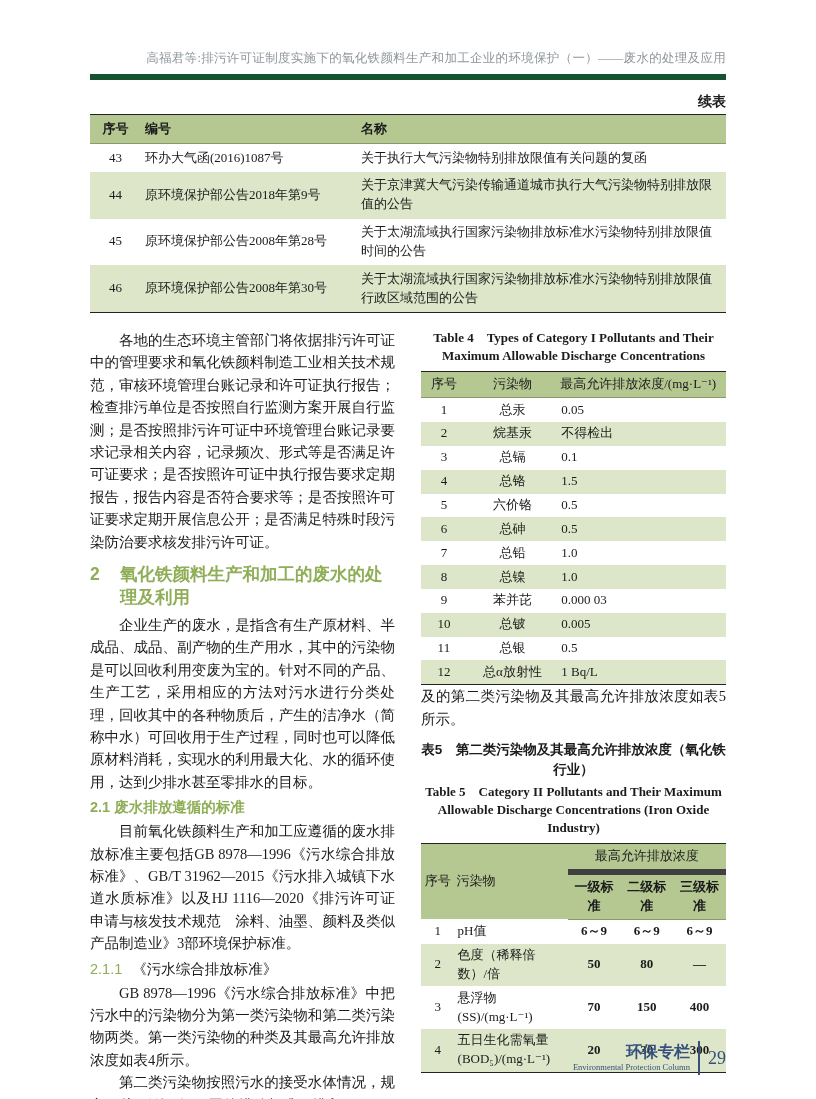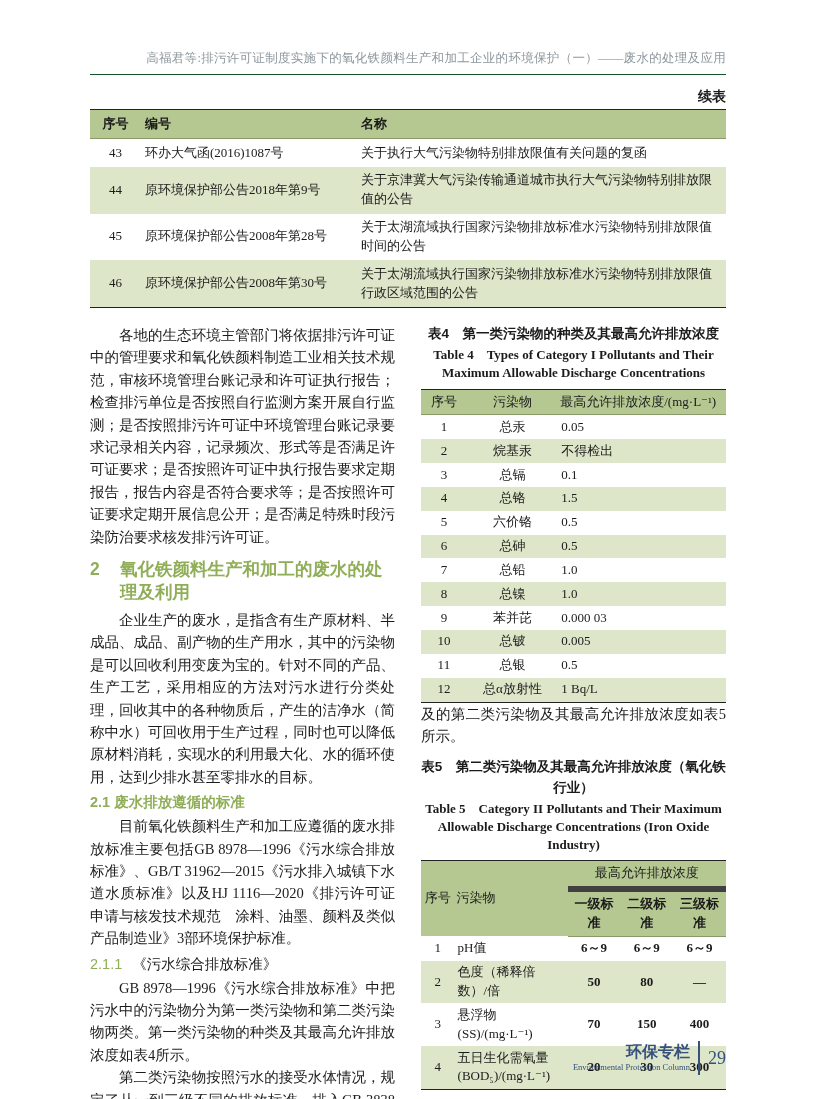--- a/index.html
+++ b/index.html
@@ -21,21 +21,21 @@
     color:var(--ink);
   }
   .content{padding:0 90px;}
   
   .page-header{
     padding-top:50px;
     padding-bottom:7px;
     text-align:right;
     font-size:12.5px;
     color:var(--hdr-grey);
-    border-bottom:1px solid #14532d;
+    border-bottom:6px solid #14532d;
     letter-spacing:0.3px;
   }
   
   .cont-label{
     margin:13px 0 3px;
     text-align:right;
     font-weight:bold;
     font-size:14px;
     font-family:"Liberation Sans","DejaVu Sans",sans-serif;
   }
@@ -224,21 +224,20 @@
       <div class="h-sub3">
         <span class="num">2.1.1</span><span>《污水综合排放标准》</span>
       </div>
 
       <p class="body indent">GB 8978—1996《污水综合排放标准》中把污水中的污染物分为第一类污染物和第二类污染物两类。第一类污染物的种类及其最高允许排放浓度如表4所示。</p>
       <p class="body indent">第二类污染物按照污水的接受水体情况，规定了从一到三级不同的排放标准。排入GB 3838中Ⅲ类水域（划定的保护区和游泳区除外）和GB 3097中二类海域的污水，执行一级标准；排入GB 3838中Ⅳ、Ⅴ类水域和GB 3097中三类海域的污水，执行二级标准；排入设置二级污水处理厂的城镇排水系统的污水，执行三级标准；排入未设置二级污水处理厂的城镇排水系统的污水，必须根据排水系统出水受纳水域的功能要求，分别执行一级标准和二级标准的规定。氧化铁生产企业涉</p>
     </div>
 
     <div class="col">
 
-      <p class="tbl-cap-zh">表4　第一类污染物的种类及其最高允许排放浓度</p>
       <p class="tbl-cap-en">Table 4　Types of Category I Pollutants and Their Maximum Allowable Discharge Concentrations</p>
 
       <table class="dtable t4">
         <thead>
           <tr>
             <th class="c-no">序号</th>
             <th class="c-pol">污染物</th>
             <th class="c-val">最高允许排放浓度/(mg·L⁻¹)</th>
           </tr>
         </thead>

